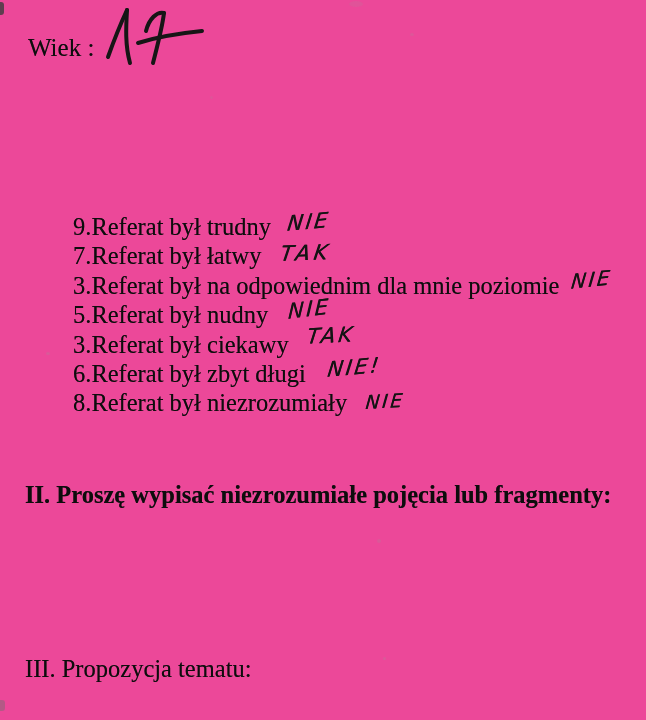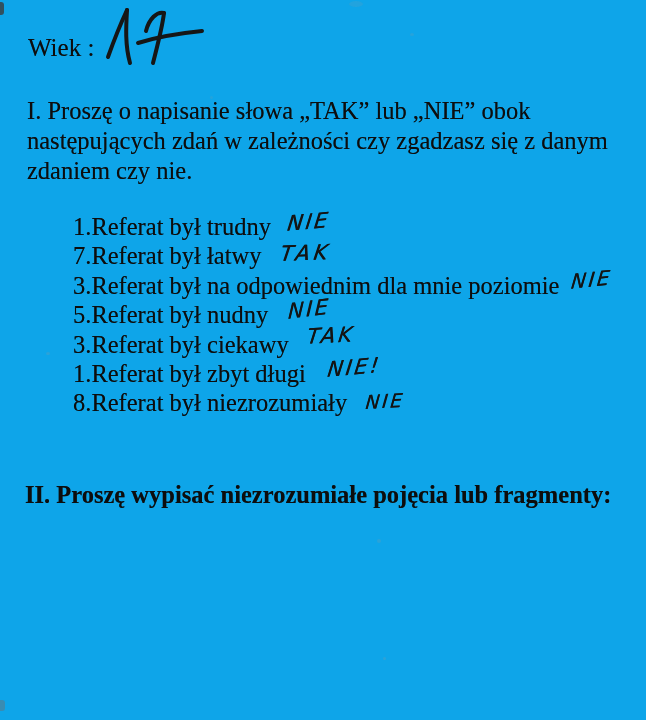--- a/index.html
+++ b/index.html
@@ -4,21 +4,21 @@
 <style>
   html, body {
     margin: 0;
     padding: 0;
     background: #e8e8e8;
   }
   .page {
     position: relative;
     width: 646px;
     height: 720px;
-    background: #0ea5e9;
+    background: #ec4899;
     overflow: hidden;
     font-family: "Liberation Serif", serif;
     color: #0d0d0d;
     margin: 0 auto;
   }
   
   .print {
     text-rendering: optimizeLegibility;
     text-shadow: 0 0 0.5px rgba(20,20,20,0.55);
   }
@@ -130,49 +130,49 @@
   </div>
 
   <svg class="hw17" viewBox="0 0 110 68" aria-label="17">
     <path class="stroke" d="M8,54 C13,40 20,22 27,7"></path>
     <path class="stroke" d="M27,7 C26,24 25,42 30,60"></path>
     <path class="stroke" d="M46,28 C49,16 57,8 64,10"></path>
     <path class="stroke" d="M64,10 C62,26 57,44 53,60"></path>
     <path class="stroke" d="M38,40 C60,33 82,30 102,28"></path>
   </svg>
 
-  <div class="para1 print">I. Proszę o napisanie słowa „TAK” lub „NIE” obok następujących zdań w zależności czy zgadzasz się z danym zdaniem czy nie.</div>
 
   <div class="qlist">
     <div class="qrow">
-      <span class="print">1.Referat był trudny</span><span class="hand">NIE</span>
+      <span class="print">9.Referat był trudny</span><span class="hand">NIE</span>
     </div>
     <div class="qrow">
       <span class="print">7.Referat był łatwy</span><span class="hand">TAK</span>
     </div>
     <div class="qrow">
       <span class="print">3.Referat był na odpowiednim dla mnie poziomie</span><span class="hand">NIE</span>
     </div>
     <div class="qrow">
       <span class="print">5.Referat był nudny</span><span class="hand">NIE</span>
     </div>
     <div class="qrow">
       <span class="print">3.Referat był ciekawy</span><span class="hand">TAK</span>
     </div>
     <div class="qrow">
-      <span class="print">1.Referat był zbyt długi</span><span class="hand">NIE!</span>
+      <span class="print">6.Referat był zbyt długi</span><span class="hand">NIE!</span>
     </div>
     <div class="qrow">
       <span class="print">8.Referat był niezrozumiały</span><span class="hand">NIE</span>
     </div>
   </div>
 
   <div class="sec2 print">II. Proszę wypisać niezrozumiałe pojęcia lub fragmenty:</div>
   <div class="answer-space s2"></div>
 
+  <div class="sec3 print">III. Propozycja tematu:</div>
   <div class="answer-space s3"></div>
 
   <div class="noise">
     <div class="speck sp1"></div>
     <div class="speck sp2"></div>
     <div class="speck sp3"></div>
     <div class="speck sp4"></div>
     <div class="speck sp5"></div>
     <div class="speck sp6"></div>
     <div class="speck sp7"></div>

